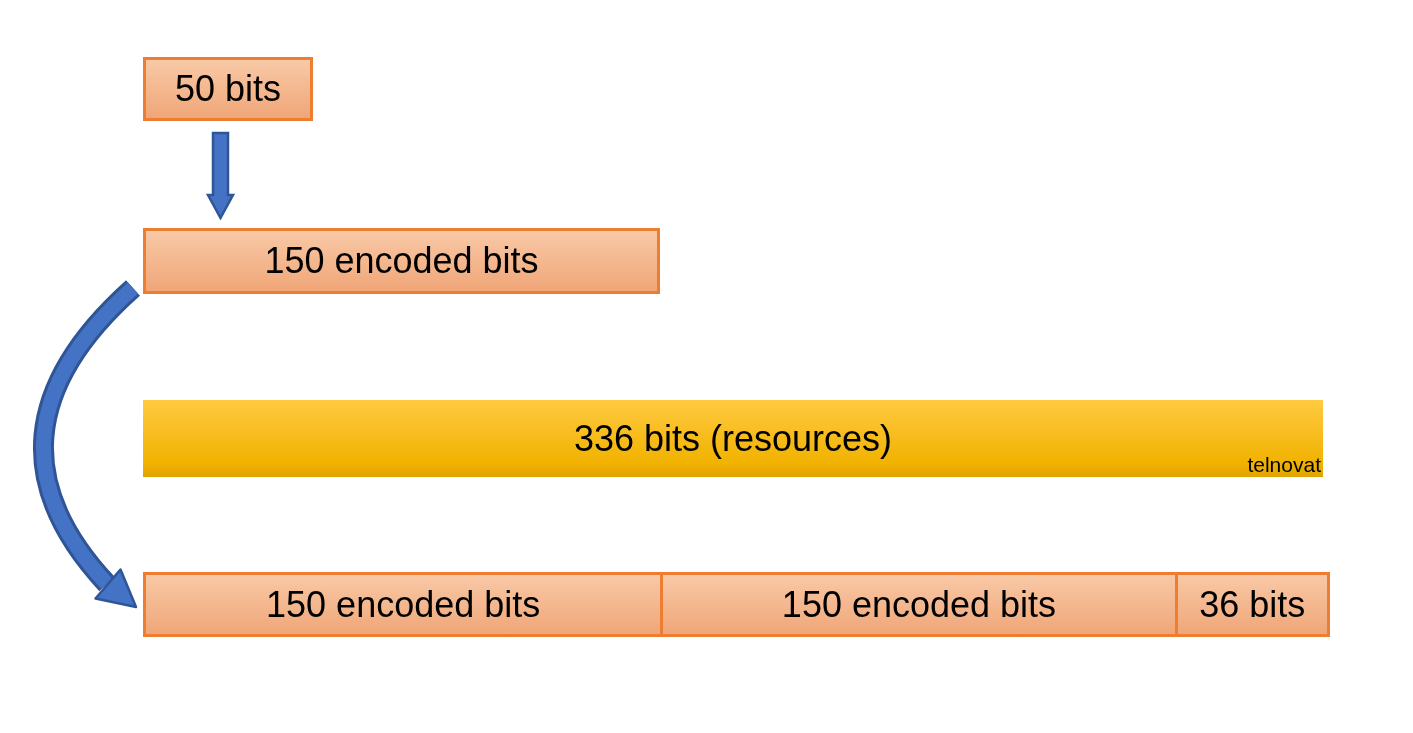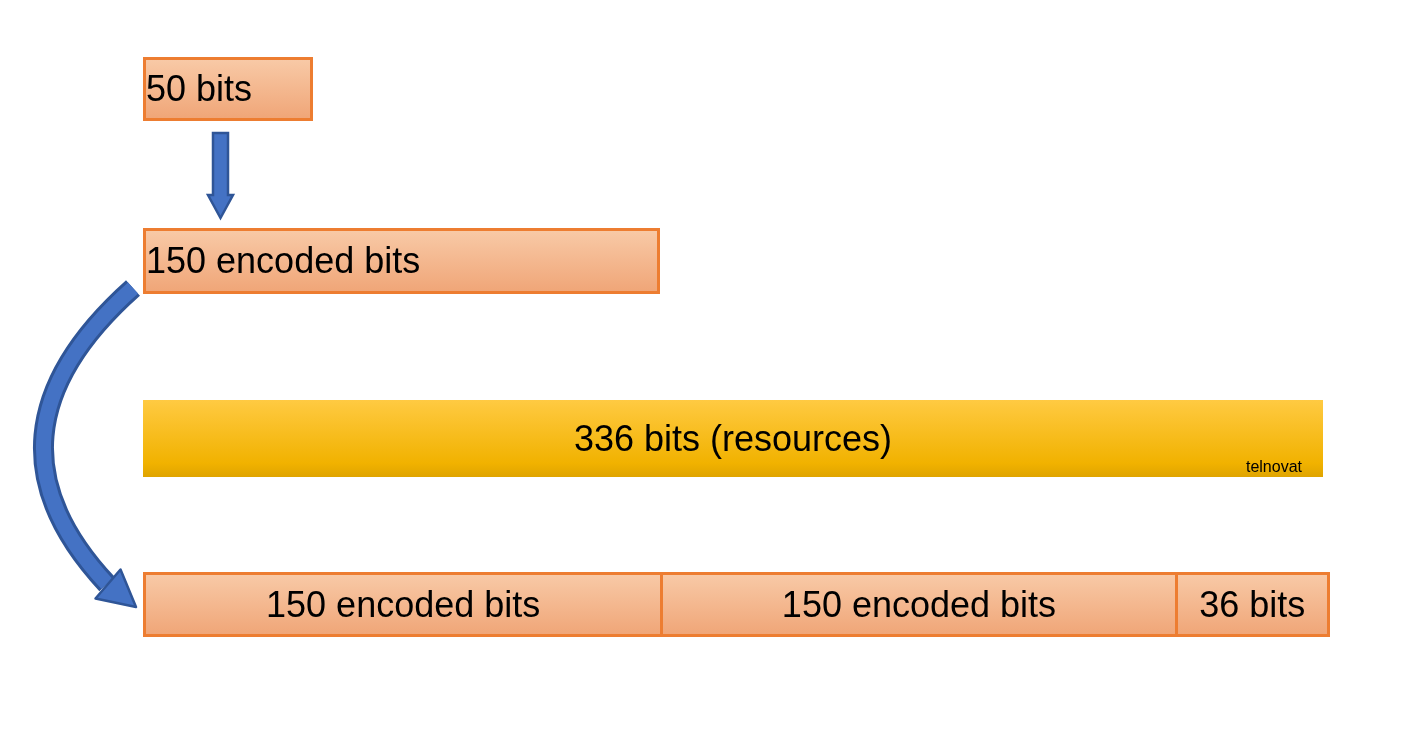--- a/index.html
+++ b/index.html
@@ -15,21 +15,21 @@
     background: #ffffff;
     overflow: hidden;
   }
   .shape-box {
     position: absolute;
     box-sizing: border-box;
     border: 3px solid var(--box-border, #ED7D31);
     background: linear-gradient(to bottom, var(--box-fill-top, #F8C9A6), var(--box-fill-bottom, #F0A678));
     display: flex;
     align-items: center;
-    justify-content: flex-start;
+    justify-content: center;
     color: var(--text-color, #000000);
     font-size: 36px;
     line-height: 1;
   }
   .source-box {
     left: 143px; top: 57px;
     width: 170px; height: 64px;
   }
   .encoded-box {
     left: 143px; top: 228px;
@@ -43,23 +43,23 @@
     background: linear-gradient(to bottom, var(--bar-fill-top, #FFCA42) 0%, var(--bar-fill-bottom, #F1B200) 82%, var(--bar-edge, #DFA400) 100%);
     display: flex;
     align-items: center;
     justify-content: center;
     color: var(--text-color, #000000);
     font-size: 36px;
     line-height: 1;
   }
   .watermark {
     position: absolute;
-    right: 21px;
+    right: 2px;
     bottom: 2px;
-    font-size: 16px;
+    font-size: 21px;
     color: var(--text-color, #000000);
   }
   .output-row {
     position: absolute;
     left: 143px; top: 572px;
     width: 1187px; height: 65px;
     box-sizing: border-box;
     display: flex;
     border: 3px solid var(--box-border, #ED7D31);
     background: linear-gradient(to bottom, var(--box-fill-top, #F8C9A6), var(--box-fill-bottom, #F0A678));

